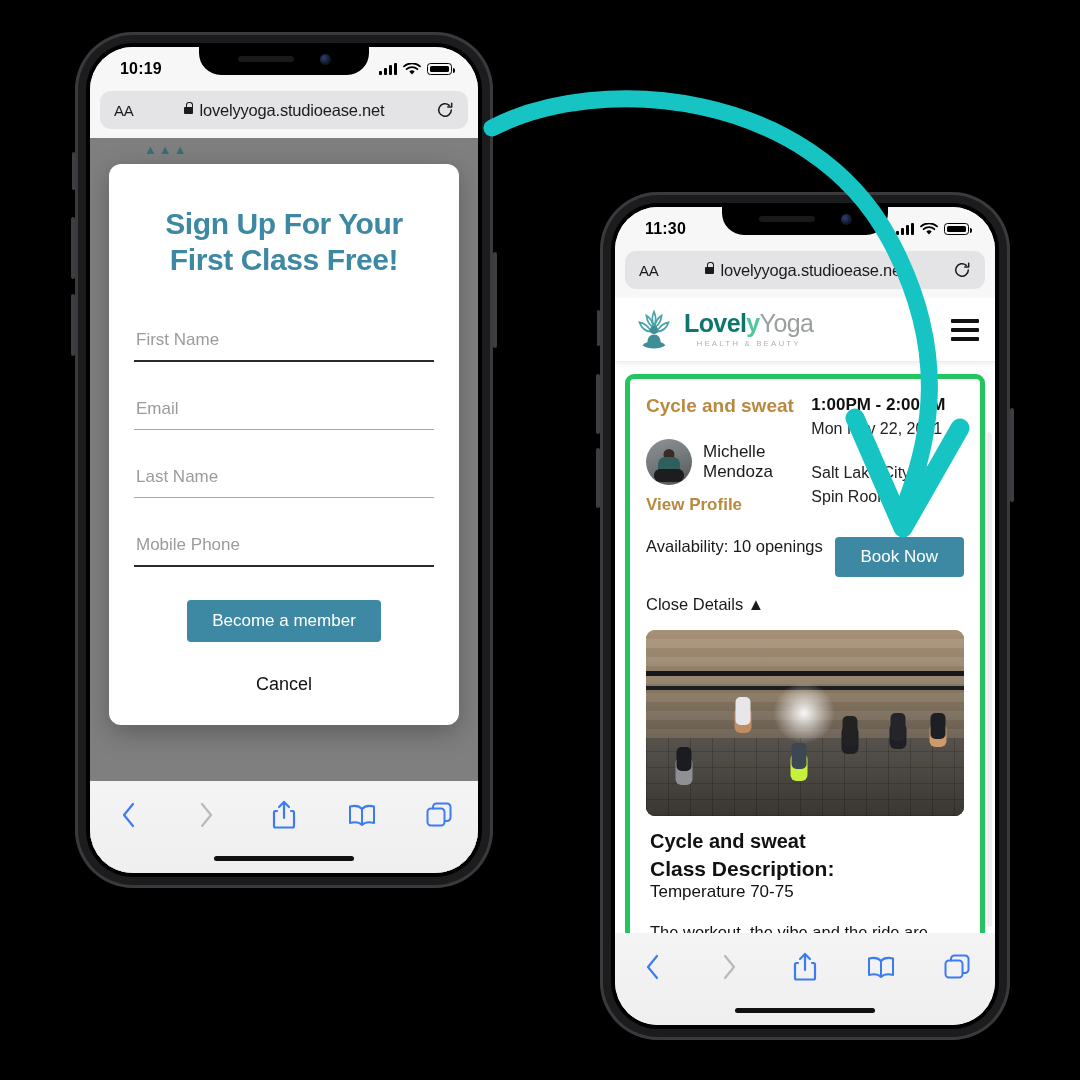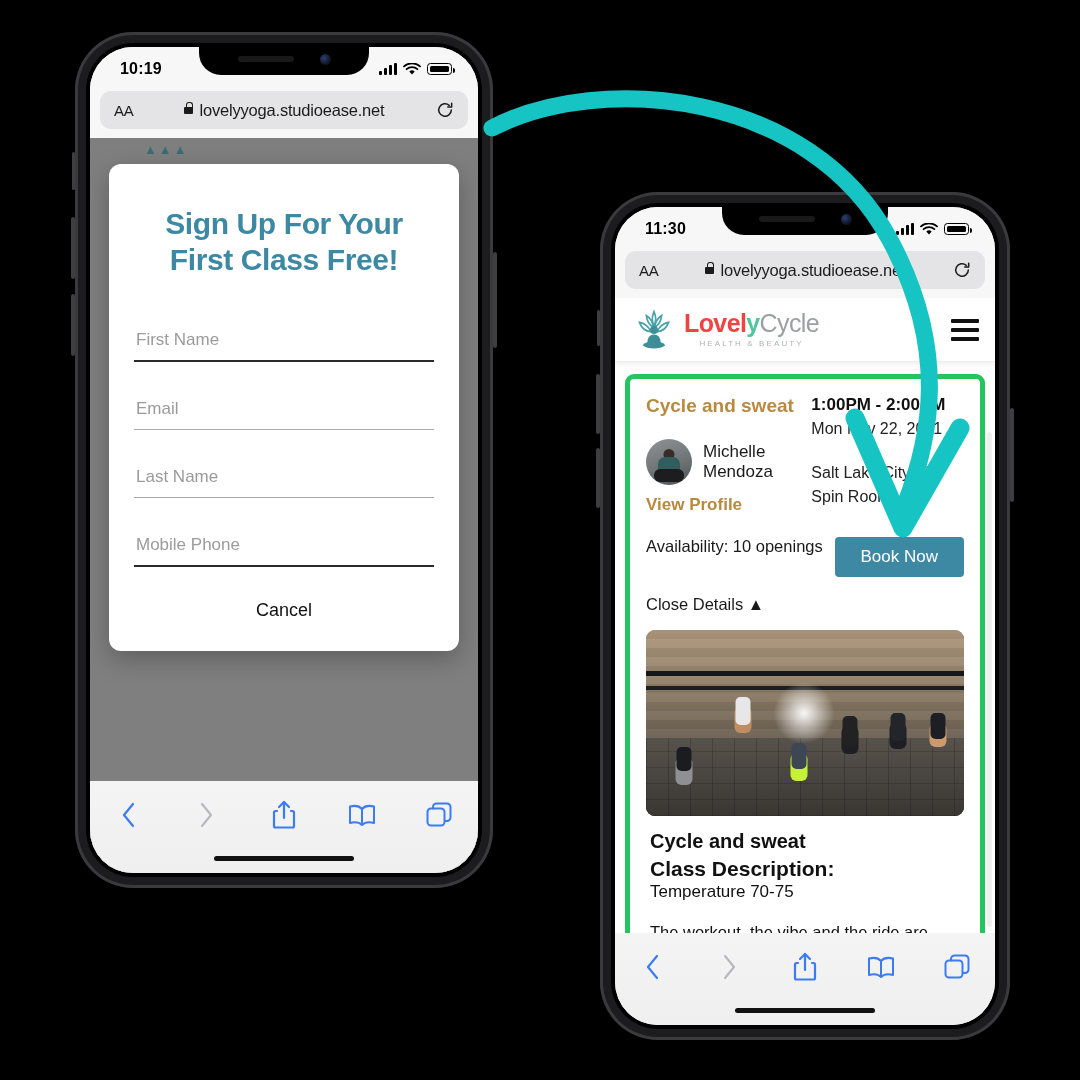--- a/index.html
+++ b/index.html
@@ -113,21 +113,21 @@
 
   
   #right-page { position: absolute; top: 91px; left: 0; right: 0; bottom: 92px;
                 background: #fff; overflow: hidden; }
   .site-header { height: 64px; background: #fff; display: flex; align-items: center;
                  padding: 0 16px; border-bottom: 1px solid #eee;
                  box-shadow: 0 2px 5px rgba(0,0,0,.07); position: relative; z-index: 3;}
   .logo-mark { width: 46px; height: 46px; flex: none; }
   .logo-text { margin-left: 7px; line-height: 1; }
   .logo-text .lt1 { font-size: 25px; font-weight: bold; letter-spacing: -.6px; }
-  .logo-text .lt1 .lv { color: #ef4444; }
+  .logo-text .lt1 .lv { color: #0f766e; }
   .logo-text .lt1 .ly { color: #4fc79a; }
   .logo-text .lt1 .yg { color: #9aa0a0; font-weight: normal; }
   .logo-text .lt2 { font-size: 8px; color: #b0b4b4; letter-spacing: 2.1px;
                     margin-top: 4px; text-align: center; }
   .hamburger { margin-left: auto; width: 28px; }
   .hamburger i { display: block; height: 4px; background: #111; margin-bottom: 5px; border-radius: 1px;}
   .hamburger i:last-child { margin-bottom: 0; }
 
   .scrollarea { position: absolute; top: 64px; left: 0; right: 0; bottom: 0;
                 padding: 12px 10px 0; background:#fff; }
@@ -282,20 +282,21 @@
               </div>
               <div class="field">
                 <input placeholder="Last Name" style="">
                 <div class="rule"></div>
               </div>
               <div class="field dark">
                 <input placeholder="Mobile Phone" style="">
                 <div class="rule"></div>
               </div>
             </div>
+            <button class="btn-primary">Become a member</button>
             <button class="btn-cancel">Cancel</button>
           </div>
         </div>
 
         <div class="toolbar">
           <div class="tb-item">
             <svg width="22" height="30" viewBox="0 0 22 30">
               <path d="M15 4 L6 15 L15 26" stroke="#3b7bf6" stroke-width="2.2" fill="none" stroke-linecap="round" stroke-linejoin="round"></path>
             </svg>
           </div>
@@ -392,21 +393,21 @@
                 <path d="M49 20 C46 28 41 32 34 32 C37 26 42 21 49 20Z"></path>
               </g>
               <g fill="#3d8e97">
                 <circle cx="30" cy="30" r="5.2"></circle>
                 <path d="M30 36 c-5 0-8.5 4-8.5 9.5 0 2.5 .6 4.2 1.6 5.5 h13.8 c1-1.3 1.6-3 1.6-5.5 C38.5 40 35 36 30 36Z"></path>
                 <path d="M15 50 c4-4 9-5.5 15-5.5 s11 1.5 15 5.5 c-4 3-9.3 4.2-15 4.2 S19 53 15 50Z"></path>
               </g>
             </svg>
             <div class="logo-text">
               <div class="lt1">
-                <span class="lv">Lovel</span><span class="ly">y</span><span class="yg">Cycle</span>
+                <span class="lv">Lovel</span><span class="ly">y</span><span class="yg">Yoga</span>
               </div>
               <div class="lt2">HEALTH &amp; BEAUTY</div>
             </div>
             <div class="hamburger">
               <i></i>
                 <i></i>
                 <i></i>
             </div>
           </div>
 

